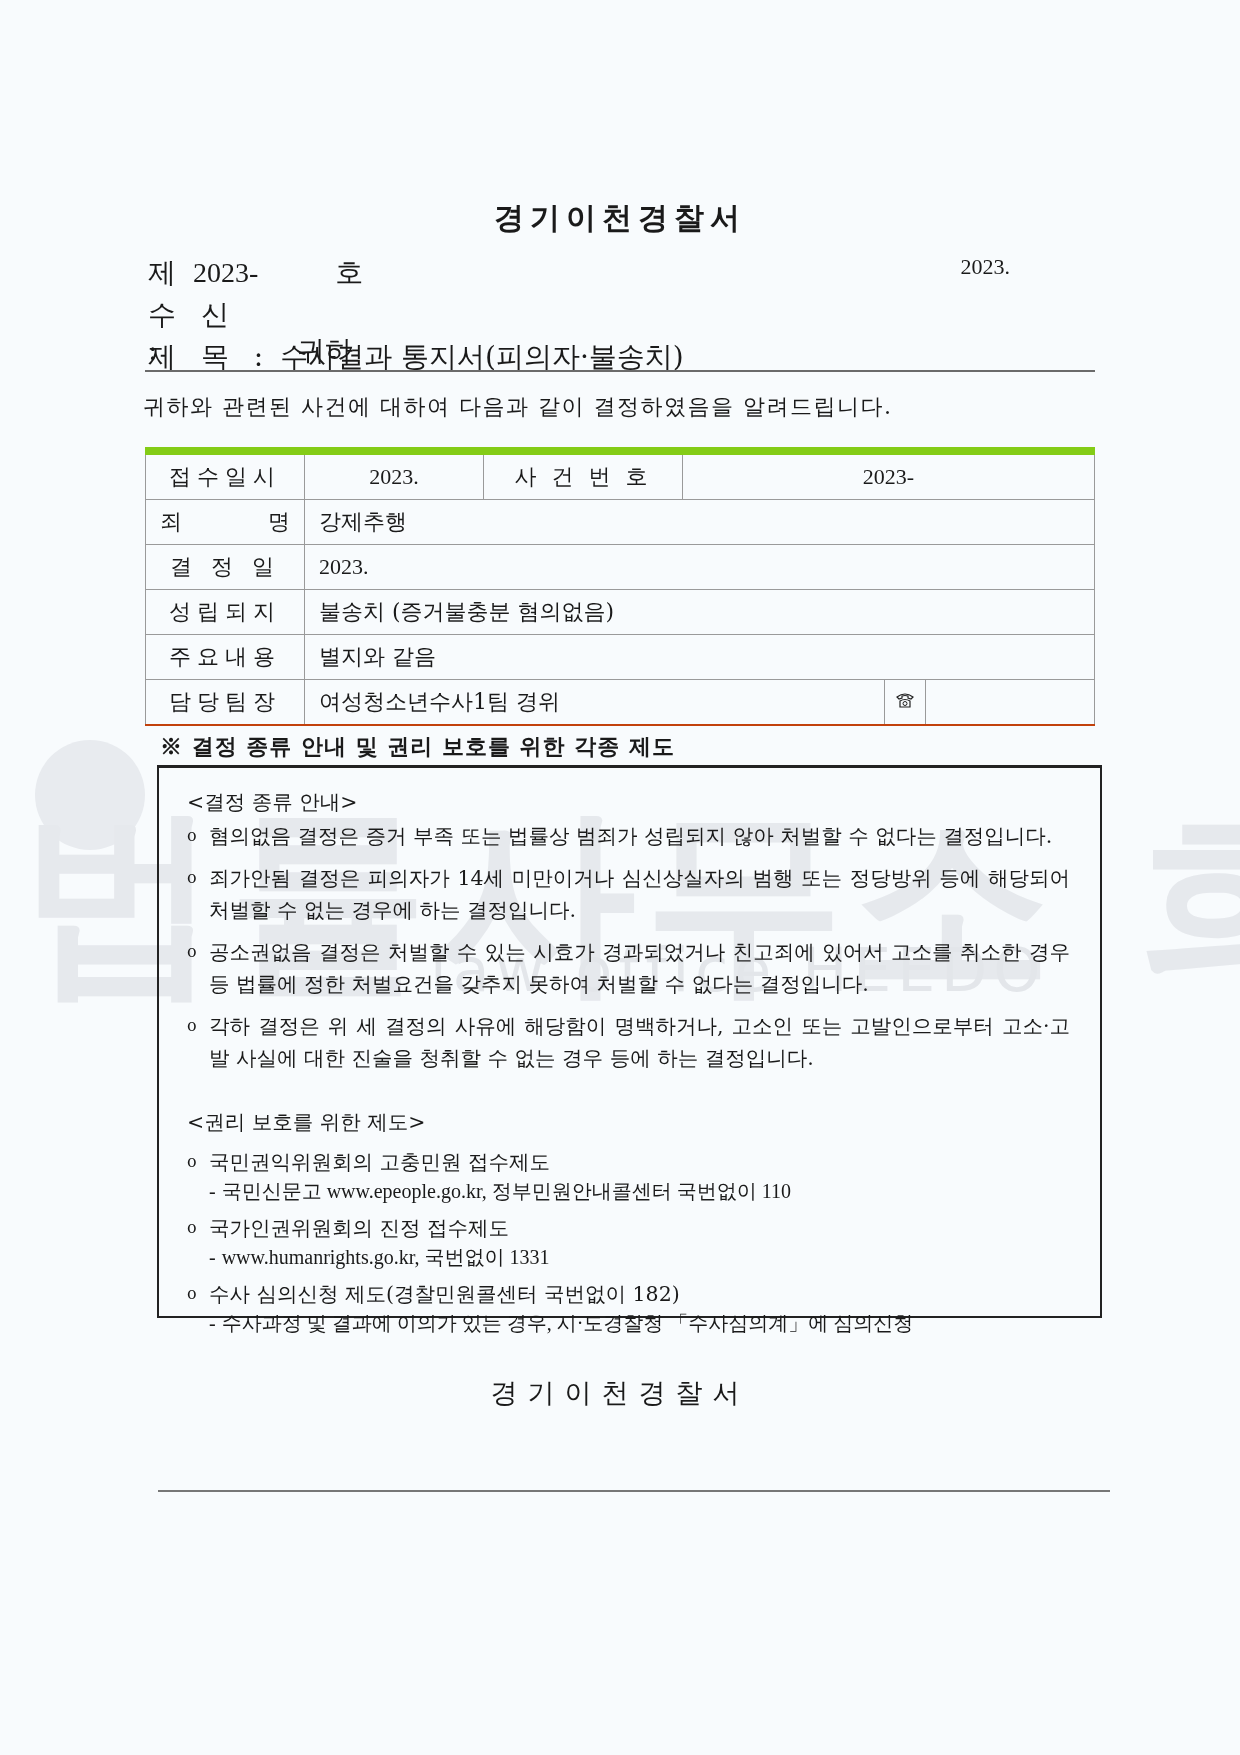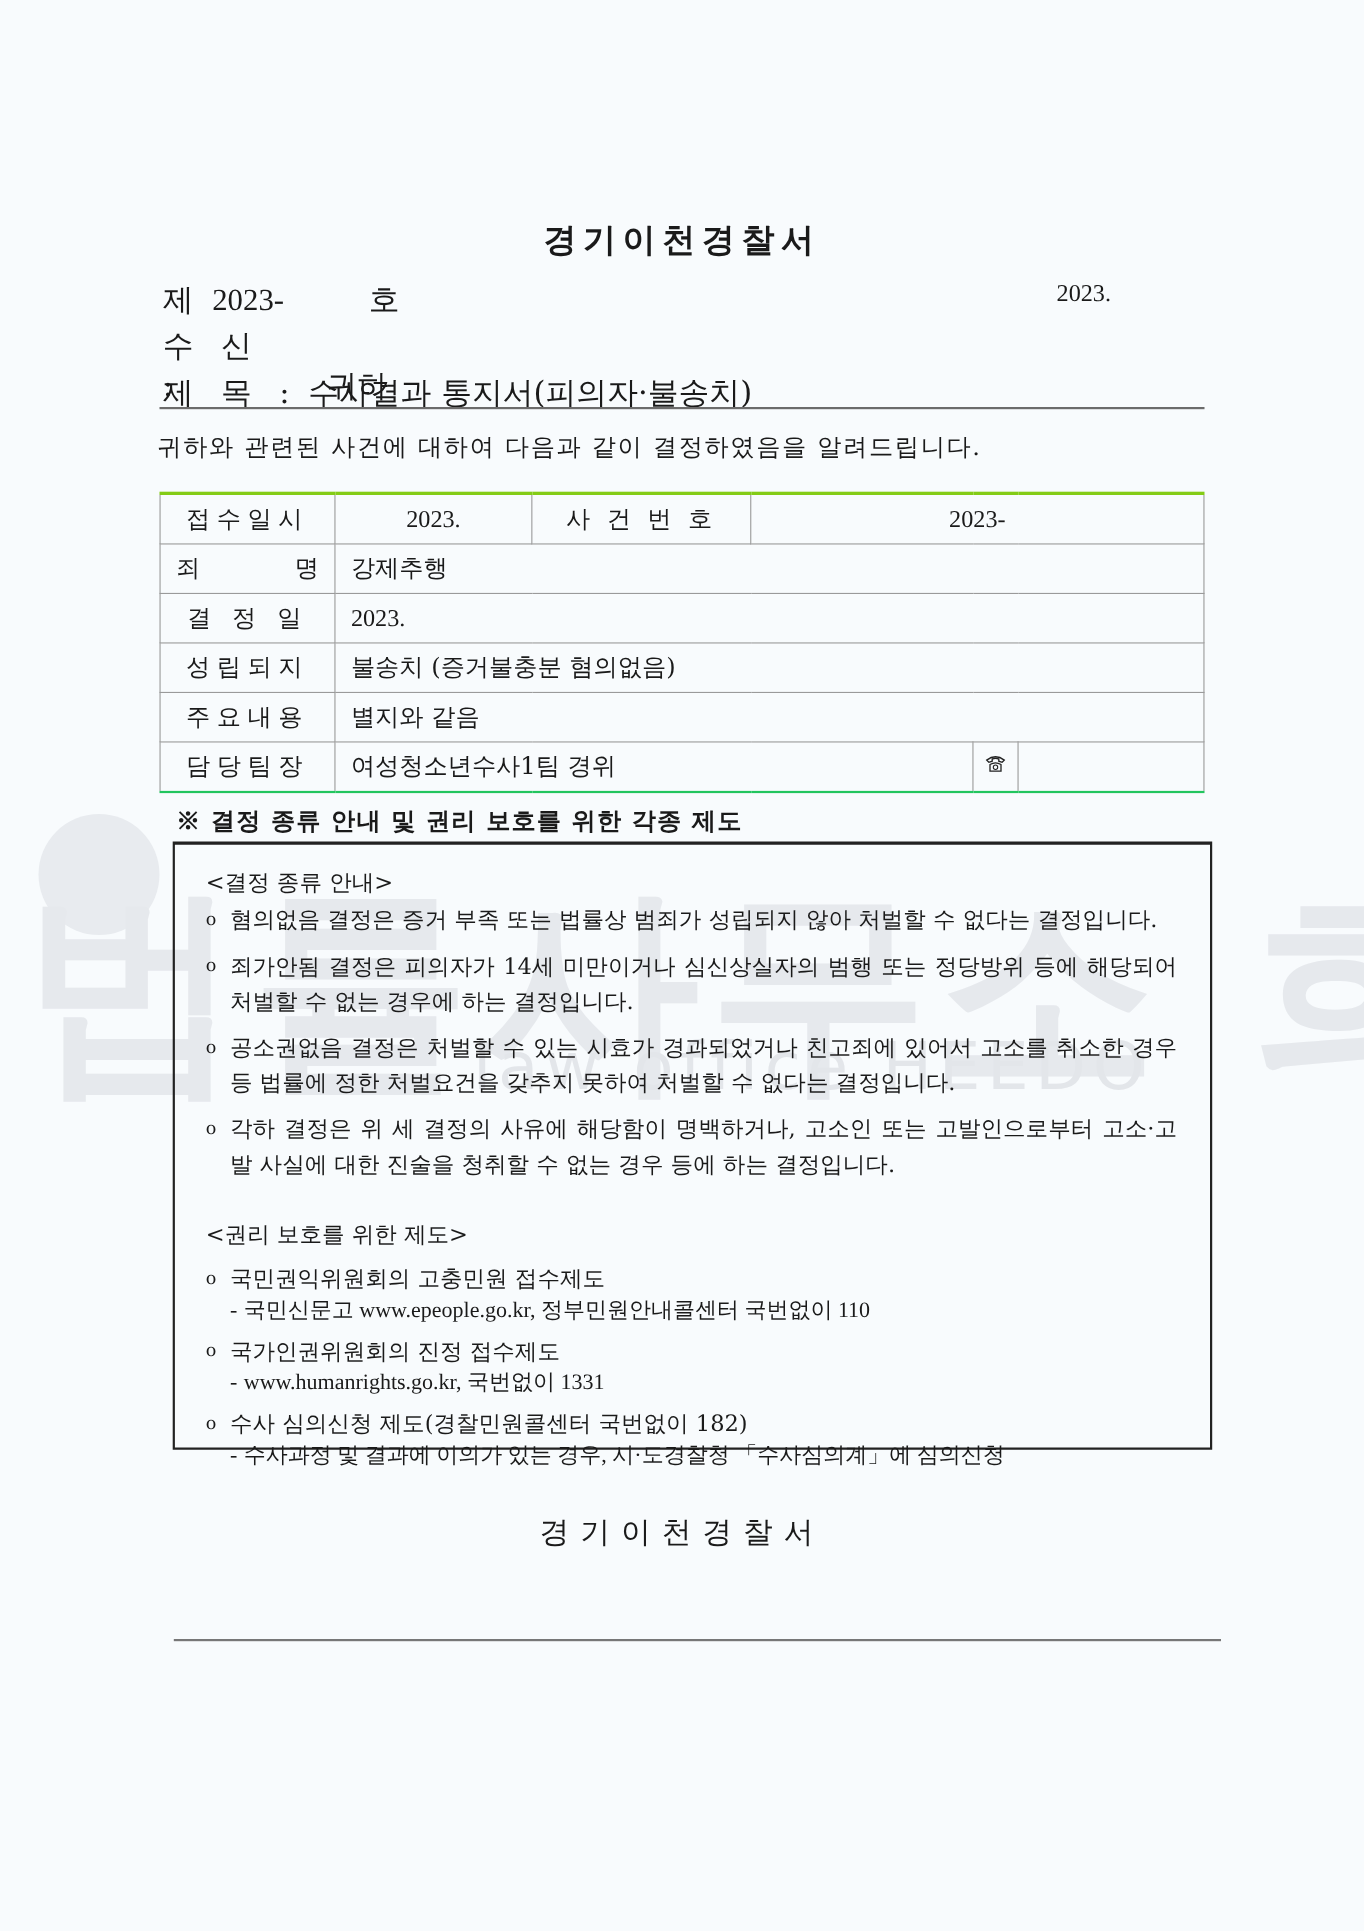--- a/index.html
+++ b/index.html
@@ -19,22 +19,22 @@
 
   .title { left:0; width:1240px; top:198px; text-align:center; font-size:30px; font-weight:bold; letter-spacing:6px; }
   .hdr { font-size:28px; left:148px; }
   .hdr .lbl { display:inline-block; width:90px; letter-spacing:8px; }
   .hdr-date { right:230px; top:254px; font-size:22px; font-family:"Liberation Serif",serif; }
   .rule { background:#6b6b6b; height:2px; }
   .intro { left:143px; top:392px; font-size:22px; letter-spacing:1.5px; }
 
   table.info { position:absolute; left:145px; top:447px; width:950px; border-collapse:collapse; font-size:22px; }
   table.info td { border:1px solid #9a9a9a; height:44px; padding:0 14px; vertical-align:middle; }
-  table.info tr:first-child td { border-top:3px solid #84cc16; }
-  table.info tr:last-child td { border-bottom:2px solid #22c55e; }
+  table.info tr:first-child td { border-top:8px solid #84cc16; }
+  table.info tr:last-child td { border-bottom:2px solid #c2410c; }
   table.info td.lab { width:130px; letter-spacing:6px; text-align:center; }
   .spread { display:flex; justify-content:space-between; letter-spacing:0 !important; }
   .num { font-family:"Liberation Serif",serif; }
 
   .section-h { left:160px; top:732px; font-size:22px; font-weight:bold; letter-spacing:1px; }
   .box { position:absolute; left:157px; top:765px; width:941px; height:548px; border:2px solid #222; border-top-width:3px; }
   .box-inner { position:absolute; left:28px; top:18px; right:30px; font-size:20.5px; line-height:32px; }
   .sub-h { margin:0; }
   .item { display:flex; margin-top:2px; }
   .item .bullet { width:22px; flex:none; font-size:16px; }

